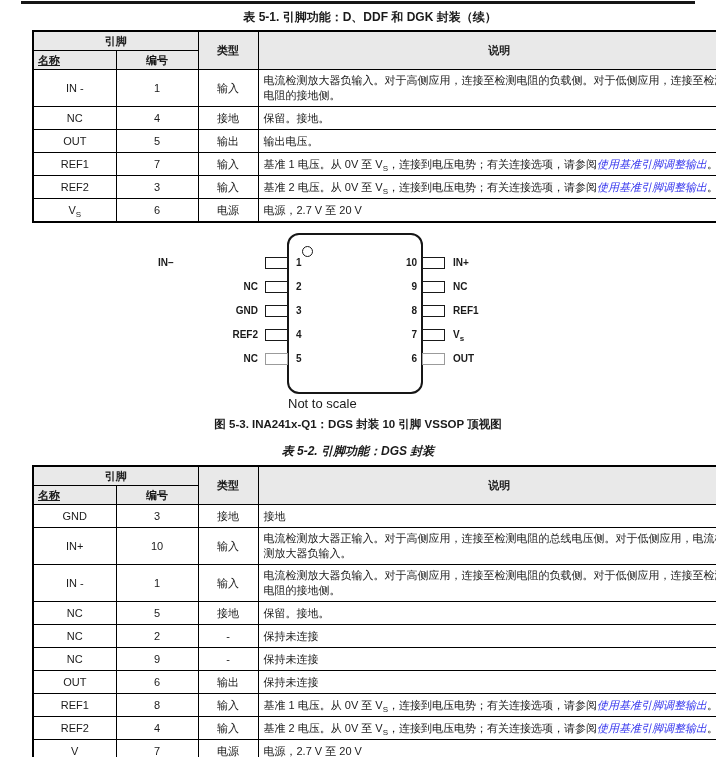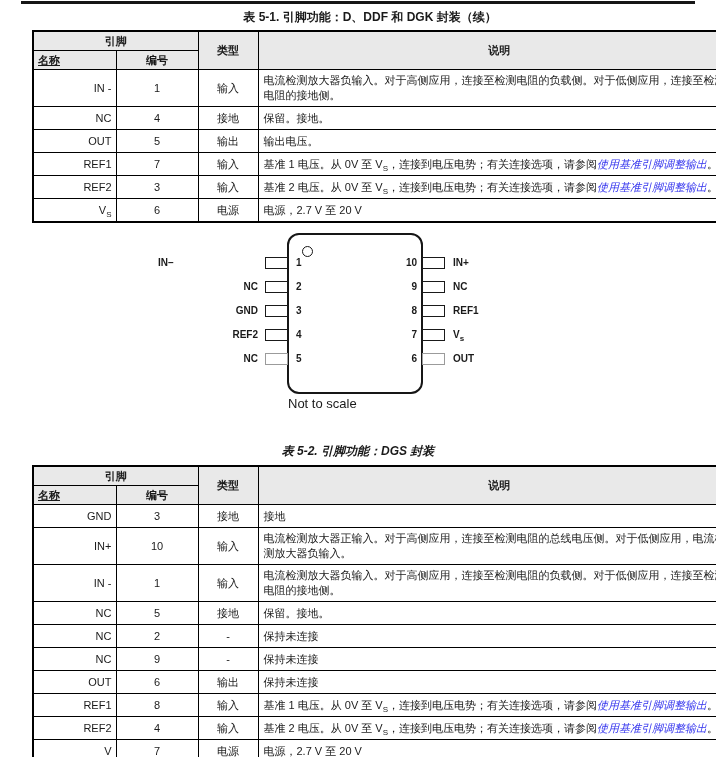--- a/index.html
+++ b/index.html
@@ -14,21 +14,21 @@
   table.pintable{position:absolute;left:32px;width:710px;border-collapse:collapse;table-layout:fixed;
                  border:2px solid #000;font-size:11px;}
   #table1{top:30px;}
   #table2{top:465px;}
   .pintable th,.pintable td{border:1px solid #000;padding:1px 4px;line-height:15px;vertical-align:middle;
                             overflow:hidden;}
   .pintable thead th{background:var(--header-bg,#e9e9e9);font-weight:bold;text-align:center;height:16px;font-size:11px;}
   .pintable thead th.h-name{text-align:left;text-decoration:underline;}
   .pintable td{height:16px;}
   td.c-num,td.c-type{text-align:center;}
-  td.c-name{text-align:right;}
+  td.c-name{text-align:center;}
   td.c-desc{padding:3px 5px;}
   sub{font-size:8px;line-height:0;}
   .doclink{color:var(--link-blue,#3333ee);font-style:italic;}
 
   
   .diagram{position:absolute;left:0;top:0;width:716px;height:757px;pointer-events:none;}
   .pkgbody{position:absolute;left:287px;top:233px;width:136px;height:161px;border:2px solid #161616;
            border-radius:12px;box-sizing:border-box;background:#fff;}
   .pin1dot{position:absolute;left:13px;top:11px;width:11px;height:11px;border:1.5px solid #161616;
            border-radius:50%;box-sizing:border-box;}
@@ -135,20 +135,21 @@
       <div class="pnum" style="top: 304px; left: 383px; text-align: right;">8</div>
       <div class="plab" style="top: 304px; left: 453px; text-align: left;">REF1</div>
       <div class="lead" style="top: 329px; left: 422px;"></div>
       <div class="pnum" style="top: 328px; left: 383px; text-align: right;">7</div>
       <div class="plab" style="top: 328px; left: 453px; text-align: left;">V<sub>s</sub></div>
       <div class="lead gray" style="top: 353px; left: 422px;"></div>
       <div class="pnum" style="top: 352px; left: 383px; text-align: right;">6</div>
       <div class="plab" style="top: 352px; left: 453px; text-align: left;">OUT</div>
     </div>
 
+  <div class="figcap">图 5-3. INA241x-Q1：DGS 封装 10 引脚 VSSOP 顶视图</div>
 
   <div class="tbl-title" id="title2">表 5-2. 引脚功能：DGS 封装</div>
 
   <table class="pintable" id="table2">
     <colgroup>
       <col style="width:83px">
         <col style="width:82px">
         <col style="width:60px">
         <col>
     </colgroup>

